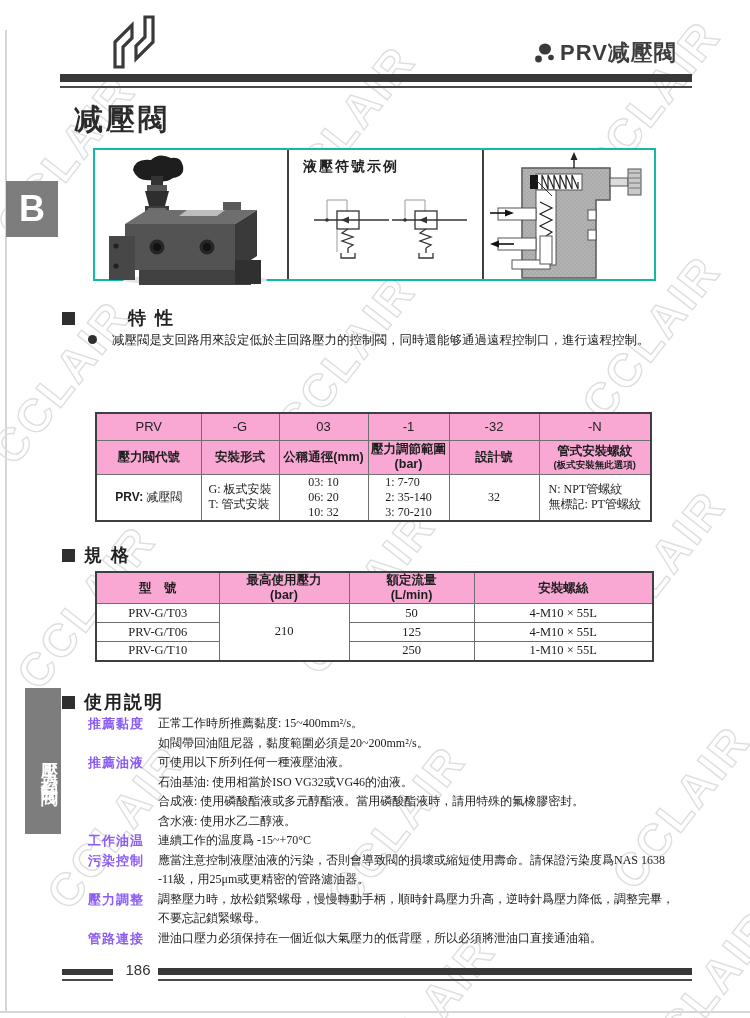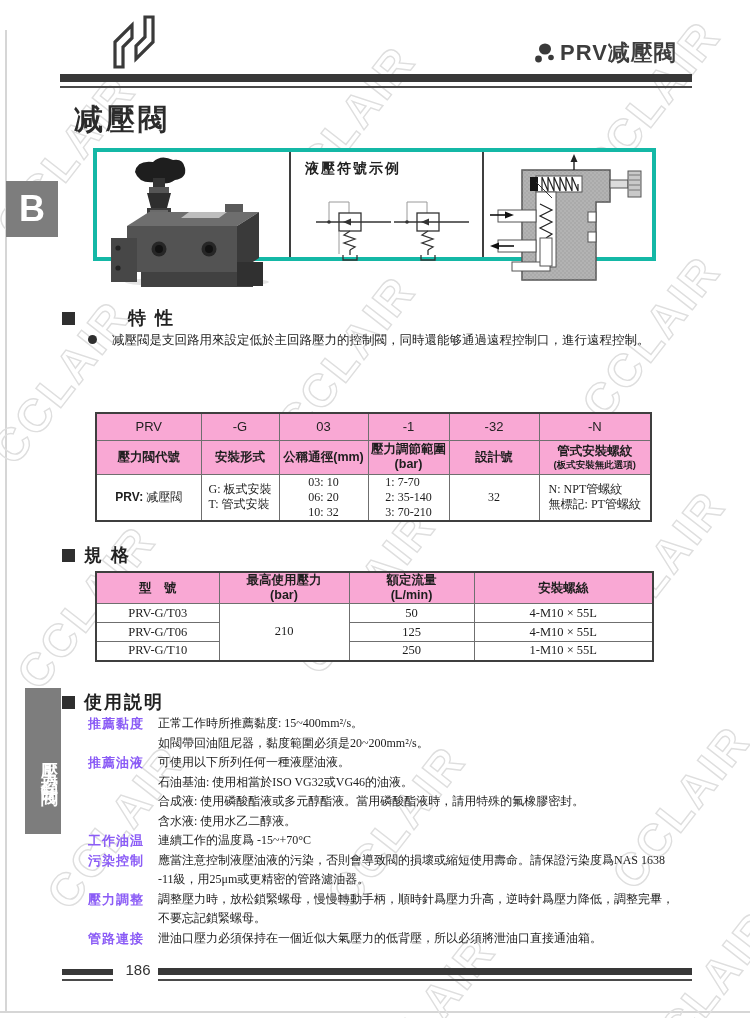--- a/index.html
+++ b/index.html
@@ -26,22 +26,22 @@
   .title-dots { position:relative; width:26px; height:26px; margin-top:2px; }
   .title-text { font-size:22px; font-weight:bold; color:#3d3d3d; letter-spacing:1px; }
   .bar-top { position:absolute; left:60px; top:74px; width:632px; height:8px; background:#383838; }
   .line-top { position:absolute; left:60px; top:86px; width:632px; height:2px; background:#4a4a4a; }
   .page-title { position:absolute; left:74px; top:100px; font-size:29px; font-weight:bold; color:#2b2b2b; letter-spacing:3px; }
 
   .b-tab { position:absolute; left:6px; top:181px; width:52px; height:56px; background:#7d7d7d;
     color:#fff; font-size:36px; font-weight:bold; display:flex; align-items:center; justify-content:center; }
 
   
-  .figure { position:absolute; left:93px; top:148px; width:563px; height:113px;
-    border:4px solid #14b8a6; display:flex; background:#fff; }
+  .figure { position:absolute; left:93px; top:148px; width:563px; height:133px;
+    border:2px solid #14b8a6; display:flex; background:#fff; }
   .fig-panel { position:relative; height:100%; }
   .fig-p1 { width:192px; }
   .fig-p2 { width:195px; border-left:2px solid #3f3f3f; }
   .fig-p3 { width:170px; border-left:2px solid #3f3f3f; }
   .sym-title { position:absolute; left:14px; top:8px; font-size:14px; font-weight:bold; color:#222; letter-spacing:2px; }
 
   
   .sec-head { position:absolute; left:62px; display:flex; align-items:center; }
   .sq { width:13px; height:13px; background:#2f2f2f; margin-right:9px; }
   .sec-head span.t { font-size:18px; font-weight:bold; color:#222; letter-spacing:2px; }

